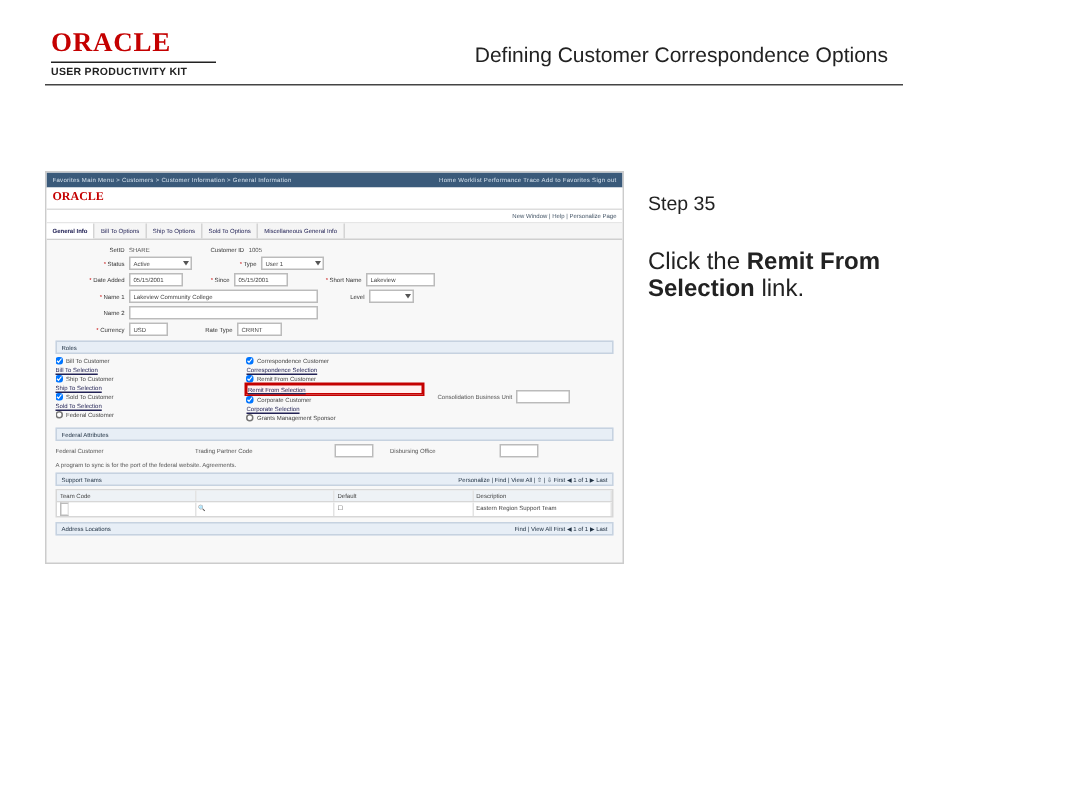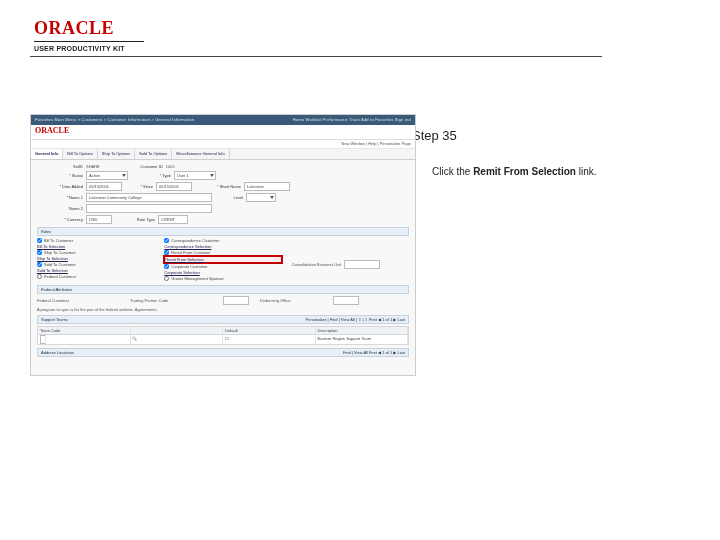--- a/index.html
+++ b/index.html
@@ -5,22 +5,22 @@
   html,body{margin:0;padding:0;width:720px;height:540px;background:#fff;font-family:Arial,Helvetica,sans-serif;color:#222;}
   .page{position:relative;width:632px;height:540px;}
   
   .logo-block{position:absolute;left:34px;top:18px;width:110px;}
   .logo-word{font-family:"Times New Roman",serif;font-weight:bold;font-size:18px;color:#c40000;letter-spacing:0.5px;}
   .logo-rule{height:1px;background:#222;margin:2px 0 3px 0;}
   .logo-sub{font-size:7px;font-weight:bold;letter-spacing:0.2px;}
   .doc-title{position:absolute;right:40px;top:28px;font-size:14px;}
   .hr-top{position:absolute;left:30px;right:30px;top:56px;height:1px;background:#444;}
   
-  .step{position:absolute;left:412px;top:128px;font-size:13px;}
-  .instr{position:absolute;left:432px;top:166px;font-size:10px;}
+  .step{position:absolute;left:432px;top:128px;font-size:13px;}
+  .instr{position:absolute;left:432px;top:166px;font-size:16px;}
   .instr b{font-weight:bold;}
   
   .shot{position:absolute;left:30px;top:114px;width:384px;height:260px;border:1px solid #ccc;background:#f8f8f8;overflow:hidden;font-size:5px;color:#444;}
   .shot .nav{background:#3a5a7a;height:10px;padding:0 4px;line-height:10px;color:#d8e4ef;font-size:4px;letter-spacing:0.2px;}
   .shot .brand{height:12px;background:#fff;border-bottom:1px solid #ddd;padding:1px 4px;}
   .shot .brand span{font-family:"Times New Roman",serif;color:#c40000;font-weight:bold;font-size:8px;}
   .shot .crumb{height:8px;background:#fff;border-bottom:1px solid #e6e6e6;text-align:right;padding:0 4px;font-size:4px;color:#456;line-height:8px;}
   .shot .tabs{display:flex;border-bottom:1px solid #cfcfcf;background:#f5f5f5;height:10px;}
   .shot .tab{padding:0 4px;border-right:1px solid #d4d4d4;line-height:10px;font-size:4px;color:#225;}
   .shot .tab.active{background:#fff;font-weight:bold;}
@@ -45,20 +45,21 @@
 </style>
 </head>
 <body>
 <div class="page">
 
   <div class="logo-block">
     <div class="logo-word">ORACLE</div>
     <div class="logo-rule"></div>
     <div class="logo-sub">USER PRODUCTIVITY KIT</div>
   </div>
+  <div class="doc-title">Defining Customer Correspondence Options</div>
   <div class="hr-top"></div>
 
   <div class="step">Step 35</div>
   <div class="instr">
     <span>Click the </span><b>Remit From Selection</b><span> link.</span>
   </div>
 
   <div class="shot">
     <div class="nav">
       <span>Favorites   Main Menu &gt; Customers &gt; Customer Information &gt; General Information</span>

